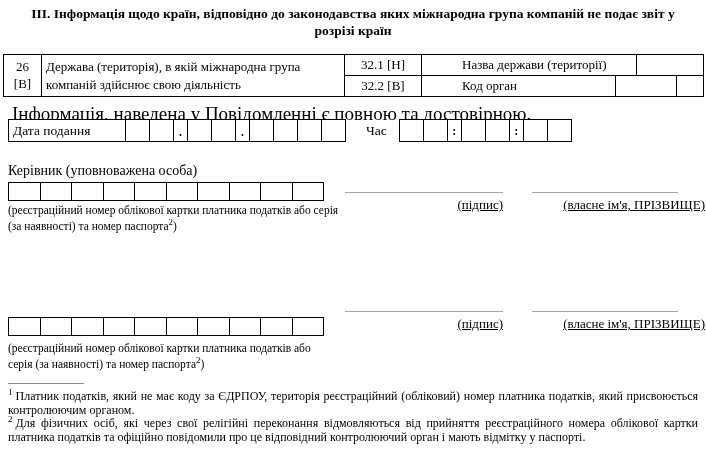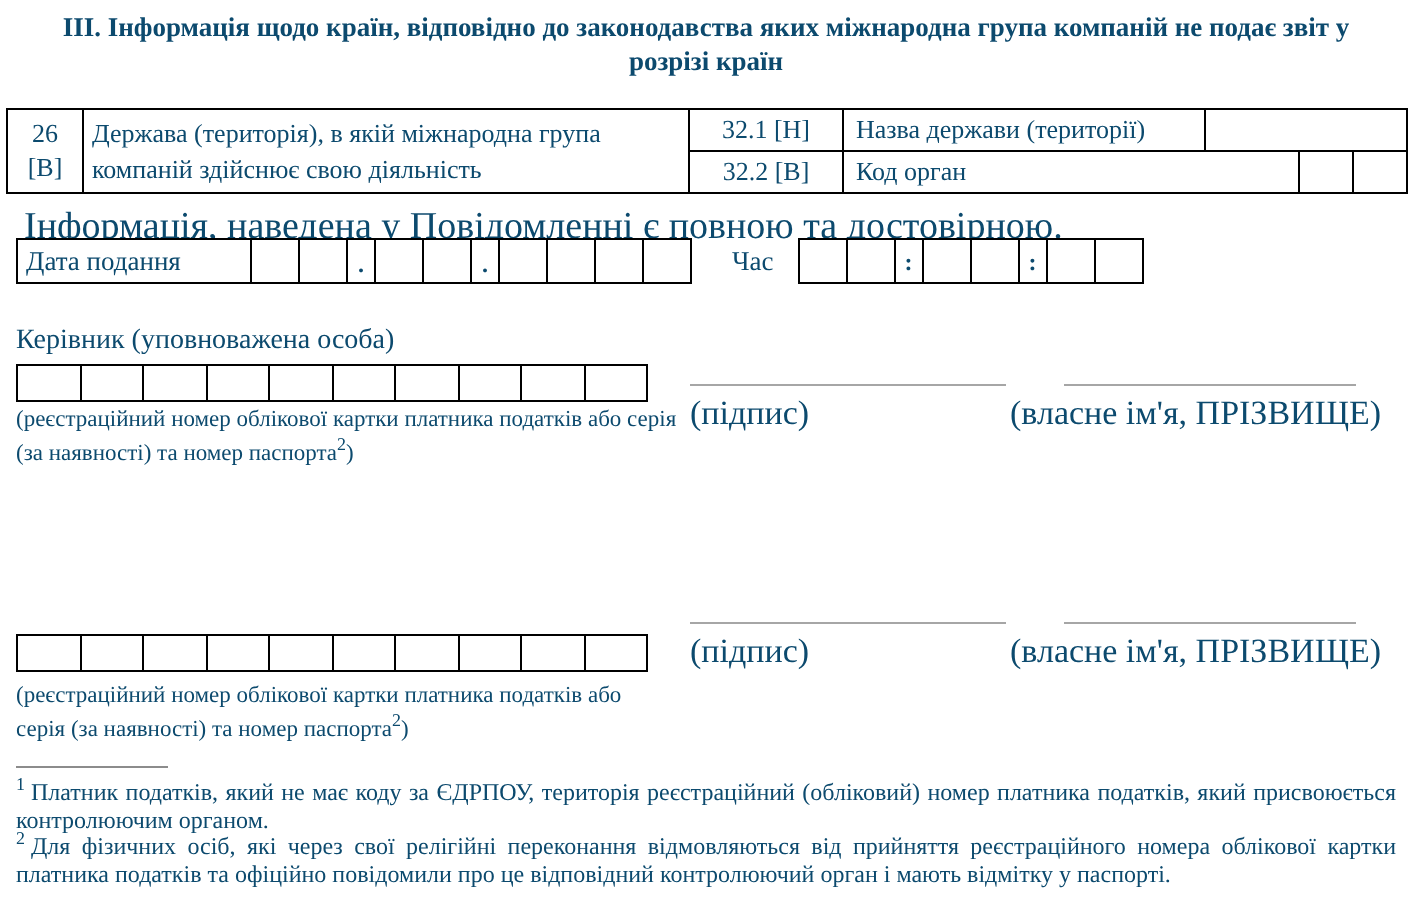--- a/index.html
+++ b/index.html
@@ -3,21 +3,21 @@
 <meta charset="utf-8">
 <style>
   * { box-sizing: border-box; margin: 0; padding: 0; }
   html, body { background: #fff; }
   .page {
     position: relative;
     width: 706px;
     height: 456px;
     background: #fff;
     font-family: "Liberation Serif", serif;
-    color: #0c4a6e;
+    color: #000000;
     overflow: hidden;
   }
   .title {
     position: absolute;
     top: 6px; left: 10px; right: 10px;
     text-align: center;
     font-weight: bold;
     font-size: 13.5px;
     line-height: 1.25;
   }
@@ -38,21 +38,21 @@
     line-height: 1.3;
   }
   .ft-col2 {
     width: 303px;
     border-right: 1px solid #000;
     padding: 1px 4px;
     display: flex; align-items: center;
     line-height: 1.35;
   }
   .ft-col3 { flex: 1; display: flex; flex-direction: column; }
-  .ft-row { display: flex; height: 50%; align-items: center; }
+  .ft-row { display: flex; height: 50%; align-items: center; gap: 34px; }
   .ft-row.first { border-bottom: 1px solid #000; }
   .ft-code {
     width: 77px; align-self: stretch;
     border-right: 1px solid #000;
     display: flex; align-items: center; justify-content: center;
   }
   .ft-label { padding-left: 6px; align-self: stretch; display: flex; align-items: center; }
   .ft-label.w1 { width: 181px; border-right: 1px solid #000; }
   .ft-label.w2 { flex: 1; }
   .ft-empty { flex: 1; align-self: stretch; }
@@ -92,22 +92,23 @@
   .sec-heading { position: absolute; left: 8px; font-size: 14px; line-height: 1.25; }
   .cells-person { position: absolute; left: 8px; }
   .cells-person .c { width: 32.5px; height: 19px; }
   .caption {
     position: absolute; left: 8px;
     font-size: 11.5px; line-height: 1.22;
   }
   .sig-line { position: absolute; height: 0; border-top: 1.5px solid #a6a6a6; }
   .sig-caption {
     position: absolute;
-    text-align: left;
-    font-size: 17px;
+    text-align: right;
+    font-size: 13px;
+    text-decoration: underline;
   }
   
   .fn-rule {
     position: absolute;
     top: 383px; left: 8px; width: 76px;
     border-top: 1.5px solid #8c8c8c;
   }
   .footnote {
     position: absolute; left: 8px; right: 8px;
     font-size: 12px; line-height: 1.16;

